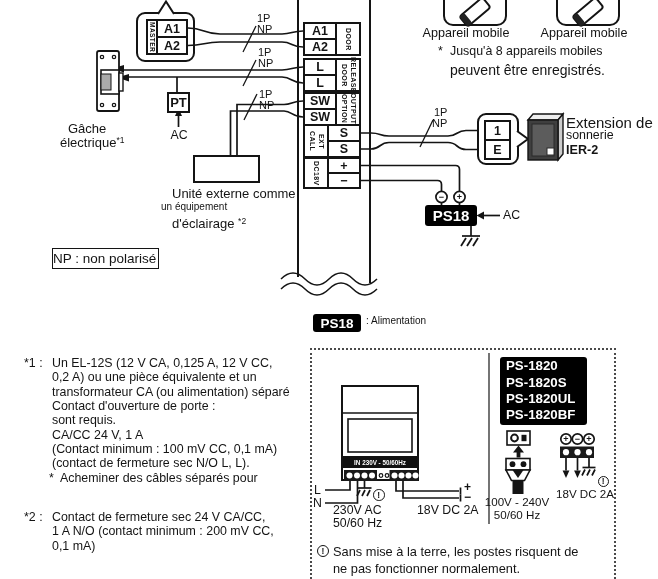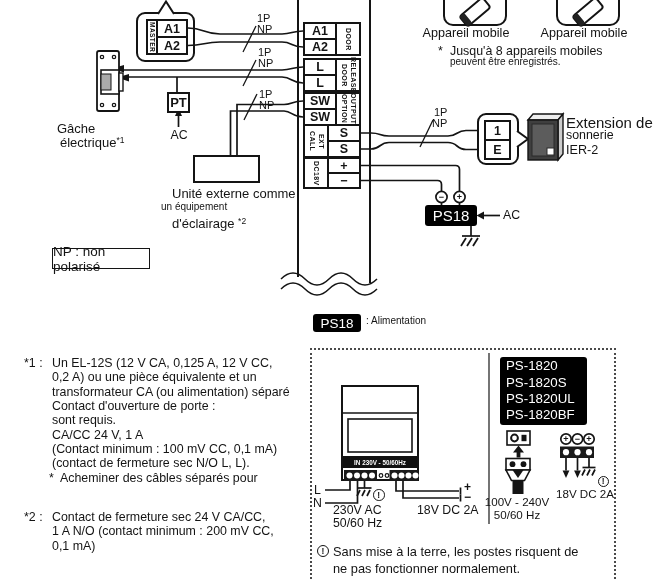--- a/index.html
+++ b/index.html
@@ -5,21 +5,21 @@
   html,body{margin:0;padding:0;background:#fff}
   #page{position:relative;width:658px;height:579px;background:#fff;overflow:hidden;
         font-family:"Liberation Sans",sans-serif;color:#141414}
   .abs{position:absolute}
   .t{position:absolute;white-space:nowrap}
   .box{position:absolute;border:2px solid #141414;background:#fff;box-sizing:border-box}
   .term{font-weight:bold;font-size:12.5px;display:flex;align-items:center;justify-content:center}
   .vwrap{display:flex;flex-direction:row;align-items:center;justify-content:center;gap:1px}
   .vtext{writing-mode:vertical-lr;text-orientation:sideways;font-size:7px;font-weight:700;
          letter-spacing:.4px;line-height:8px}
-  .blk{position:absolute;background:#000;color:#fff;font-weight:normal;display:flex;
+  .blk{position:absolute;background:#000;color:#fff;font-weight:bold;display:flex;
        align-items:center;justify-content:center;border-radius:3px;box-sizing:border-box}
   .circ{position:absolute;border:1.6px solid #141414;border-radius:50%;background:#fff;
         display:flex;align-items:center;justify-content:center;font-weight:bold;
         font-size:8.5px;box-sizing:border-box;line-height:1}
   .wl{font-size:11px;position:absolute;white-space:nowrap}
   .fn-row{display:flex;font-size:12.4px;line-height:14.35px}
   .fn-label{width:28px;flex:none;font-weight:400}
   .fn-line{white-space:nowrap}
   .fn-sub{display:flex;margin-left:-3px}
   .fn-sub .star{width:11px;flex:none}
@@ -245,47 +245,47 @@
     <span class="vtext">EXT</span>
   </div>
   <div class="box term" style="left:327px;top:124px;width:34px;height:18px">S</div>
   <div class="box term" style="left:327px;top:140px;width:34px;height:18px">S</div>
   <div class="box term vwrap" style="left:303px;top:157px;width:26px;height:32px">
     <span class="vtext">DC18V</span>
   </div>
   <div class="box term" style="left:327px;top:157px;width:34px;height:17px">+</div>
   <div class="box term" style="left:327px;top:172px;width:34px;height:17px">−</div>
 
-  <span class="t" style="left:57px;top:121px;font-size:13px">Gâche</span>
+  <span class="t" style="left:68px;top:121px;font-size:13px">Gâche</span>
   <span class="t" style="left:60px;top:135px;font-size:13px">
     <span>électrique</span><span class="sup">*1</span>
   </span>
   <div class="box term" style="left:167px;top:92px;width:23px;height:21px;font-size:13px">PT</div>
   <span class="t" style="left:166px;top:128px;width:26px;text-align:center;font-size:12.3px">AC</span>
   <div class="box" style="left:193px;top:155px;width:67px;height:28px"></div>
   <span class="t" style="left:172px;top:186px;font-size:13px">Unité externe comme</span>
   <span class="t" style="left:161px;top:201px;font-size:10px">un équipement</span>
   <span class="t" style="left:172px;top:216px;font-size:13px">
     <span>d'éclairage</span>&nbsp;<span class="sup">*2</span>
   </span>
-  <div class="box" style="left:52px;top:248px;width:98px;height:21px;border-width:1.5px;display:flex;align-items:center;justify-content:flex-start;font-size:13.5px">
+  <div class="box" style="left:52px;top:248px;width:107px;height:21px;border-width:1.5px;display:flex;align-items:center;justify-content:flex-start;font-size:13.5px">
     <span>NP : non polarisé</span>
   </div>
 
   <span class="t" style="left:421px;top:26px;width:90px;text-align:center;font-size:12.6px">Appareil mobile</span>
   <span class="t" style="left:539px;top:26px;width:90px;text-align:center;font-size:12.6px">Appareil mobile</span>
   <span class="t" style="left:438px;top:44px;font-size:12.4px">*</span>
   <span class="t" style="left:450px;top:44px;font-size:12.4px">Jusqu'à 8 appareils mobiles</span>
-  <span class="t" style="left:450px;top:56px;font-size:10px">peuvent être enregistrés.</span>
+  <span class="t" style="left:450px;top:62px;font-size:14px">peuvent être enregistrés.</span>
 
   <div class="box term" style="left:484px;top:120px;width:27px;height:21px">1</div>
   <div class="box term" style="left:484px;top:139px;width:27px;height:21px">E</div>
   <span class="t" style="left:566px;top:114px;font-size:15px">Extension de</span>
   <span class="t" style="left:566px;top:128px;font-size:12.4px">sonnerie</span>
-  <span class="t" style="left:566px;top:143px;font-size:12.6px;font-weight:normal">IER-2</span>
+  <span class="t" style="left:566px;top:143px;font-size:12.6px;font-weight:bold">IER-2</span>
 
   <div class="mark" style="left:436.5px;top:192px">−</div>
   <div class="mark" style="left:454.5px;top:192px">+</div>
   <div class="blk" style="left:425px;top:205px;width:52px;height:21px;font-size:15px">PS18</div>
   <span class="t" style="left:503px;top:208px;font-size:12.3px">AC</span>
 
   <div class="blk" style="left:313px;top:314px;width:48px;height:18px;font-size:13.5px">PS18</div>
   <span class="t" style="left:366px;top:315px;font-size:10px">: Alimentation</span>
 
   <div class="abs" style="left:24px;top:356px">

